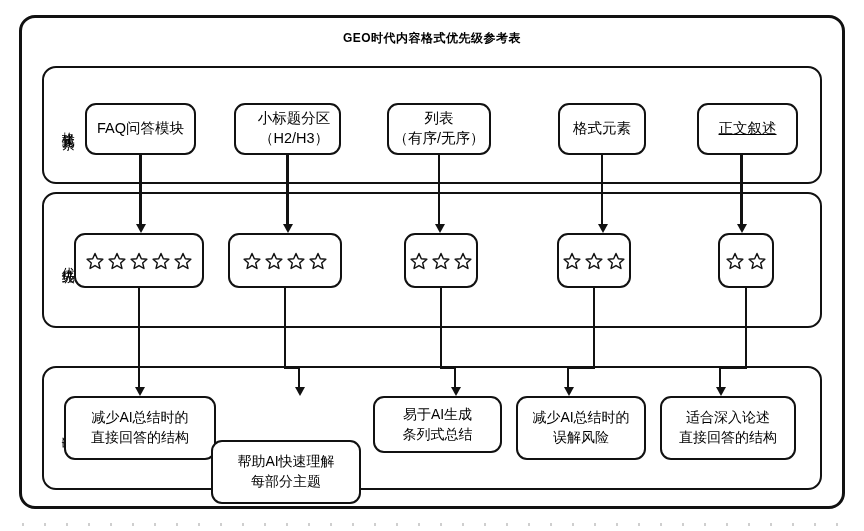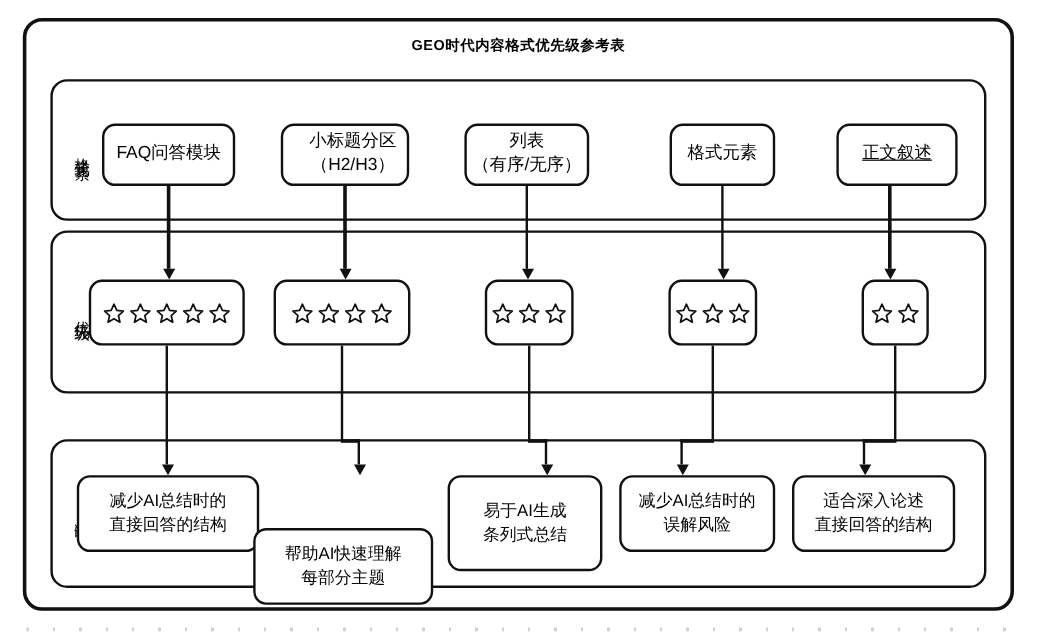--- a/index.html
+++ b/index.html
@@ -160,21 +160,21 @@
             <polygon points="12,2 15.1,8.9 22.5,9.6 16.9,14.6 18.6,22 12,18.1 5.4,22 7.1,14.6 1.5,9.6 8.9,8.9" fill="#ffffff" stroke="#111111" stroke-width="1.9" stroke-linejoin="round"></polygon>
           </svg>
           <svg class="star" viewBox="0 0 24 24" aria-hidden="true">
             <polygon points="12,2 15.1,8.9 22.5,9.6 16.9,14.6 18.6,22 12,18.1 5.4,22 7.1,14.6 1.5,9.6 8.9,8.9" fill="#ffffff" stroke="#111111" stroke-width="1.9" stroke-linejoin="round"></polygon>
           </svg>
           <svg class="star" viewBox="0 0 24 24" aria-hidden="true">
             <polygon points="12,2 15.1,8.9 22.5,9.6 16.9,14.6 18.6,22 12,18.1 5.4,22 7.1,14.6 1.5,9.6 8.9,8.9" fill="#ffffff" stroke="#111111" stroke-width="1.9" stroke-linejoin="round"></polygon>
           </svg>
         </span>
       </div>
-      <div class="cell desc" style="left: 373px; top: 396px; width: 129px; height: 80px;">
+      <div class="cell desc" style="left: 373px; top: 396px; width: 129px; height: 57px;">
         <span class="txt">易于AI生成
 条列式总结</span>
       </div>
       <div class="vline" style="left: 437.75px; top: 155px; height: 69px;"></div>
       <div class="arrowhead" style="left: 434.75px; top: 224px;"></div>
       <div class="vline" style="left: 439.75px; top: 288px; height: 78px;"></div>
       <div class="hline" style="left: 439.75px; top: 366px; width: 16.5px;"></div>
       <div class="vline" style="left: 453.75px; top: 366px; height: 21px;"></div>
       <div class="arrowhead" style="left: 450.75px; top: 387px;"></div>
       <div class="cell " style="left: 558px; top: 103px; width: 88px; height: 52px;">

